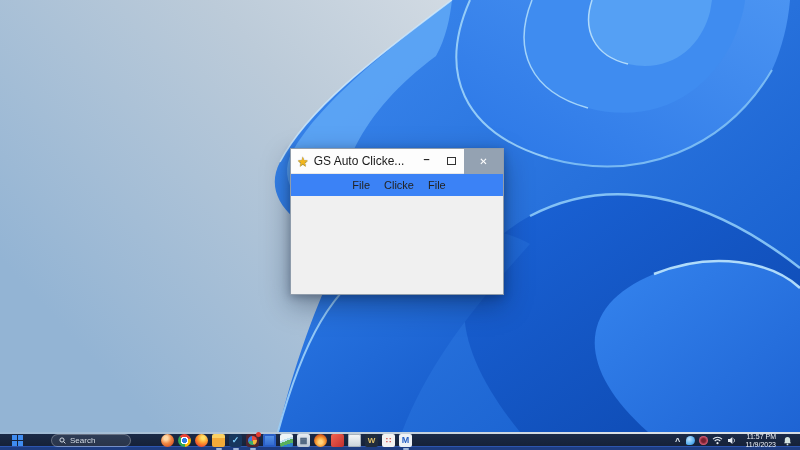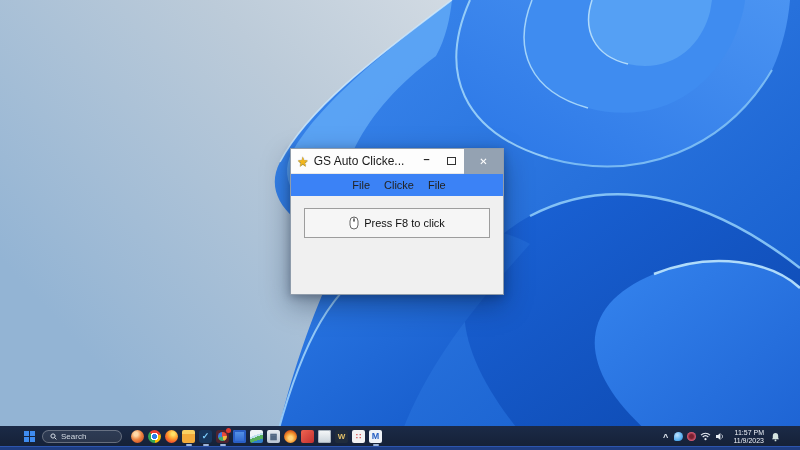--- a/index.html
+++ b/index.html
@@ -24,24 +24,24 @@
   .menubar{height:22px;display:flex;align-items:center;background:#3b82f6;
     font-size:11px;color:#222;padding-left:4px;justify-content:center;}
   .menu-item{padding:3px 7px;}
   .client{padding:12px 13px 0;}
   .win-btn{width:100%;height:30px;margin:0 0 15px;background:#f6f6f6;border:1px solid #9d9d9d;
     display:flex;align-items:center;justify-content:center;gap:5px;
     font-size:11px;color:#111;cursor:default;}
   .mouse-ic{flex:0 0 auto;display:block;}
 
   
-  .taskbar{position:absolute;left:0;right:0;bottom:0;height:24px;
+  .taskbar{position:absolute;left:0;right:0;bottom:0;height:16px;
     background:linear-gradient(#1b2a47,#152137);
     border-bottom:3px solid #1e3d82;box-shadow:inset 0 -1px 0 #2d55ae;
-    display:flex;align-items:center;padding:0 20px;}
+    display:flex;align-items:center;padding:0 8px;gap:21px;}
   .start-btn{position:relative;width:11px;height:11px;margin:0 7px 0 4px;background:#3f8cf0;flex:0 0 auto;}
   .start-btn::after{content:"";position:absolute;inset:0;
     background:linear-gradient(to right,transparent 0 45%,#16233d 45% 56%,transparent 56%),
                linear-gradient(to bottom,transparent 0 45%,#16233d 45% 56%,transparent 56%);}
   .search-pill{height:13px;width:80px;border-radius:7px;background:rgba(255,255,255,.09);
     border:1px solid rgba(255,255,255,.28);display:flex;align-items:center;gap:4px;
     padding:0 7px;color:#d4dbe4;font-size:8px;flex:0 0 auto;margin-right:9px;}
   .tb-apps{display:flex;align-items:center;gap:4px;flex:0 0 auto;}
   .tb-icon{width:13px;height:13px;border-radius:3px;position:relative;flex:0 0 auto;
     text-align:center;line-height:13px;font-size:8px;font-weight:bold;}
@@ -138,28 +138,20 @@
         <span class="max-box"></span>
       </span>
       <span class="cap-close">✕</span>
     </div>
     <div class="menubar">
       <span class="menu-item">File</span>
       <span class="menu-item">Clicke</span>
       <span class="menu-item">File</span>
     </div>
     <div class="client">
-      <button class="win-btn">
-        <svg class="mouse-ic" width="10" height="14" viewBox="0 0 10 14">
-          <rect x="1" y="1" width="8" height="12" rx="4" fill="#fff" stroke="#666" stroke-width="1"></rect>
-          <line x1="5" y1="1.5" x2="5" y2="5.5" stroke="#666" stroke-width="1"></line>
-          <rect x="4.1" y="3" width="1.8" height="2.6" rx="0.9" fill="#666"></rect>
-        </svg>
-        <span>Press F8 to click</span>
-      </button>
     </div>
   </div>
 
   <div class="taskbar">
     <div class="start-btn">
       <span></span>
     </div>
     <div class="search-pill">
       <svg width="7" height="7" viewBox="0 0 7 7">
         <circle cx="3" cy="3" r="2.1" fill="none" stroke="#d4dbe4" stroke-width="1"></circle>

